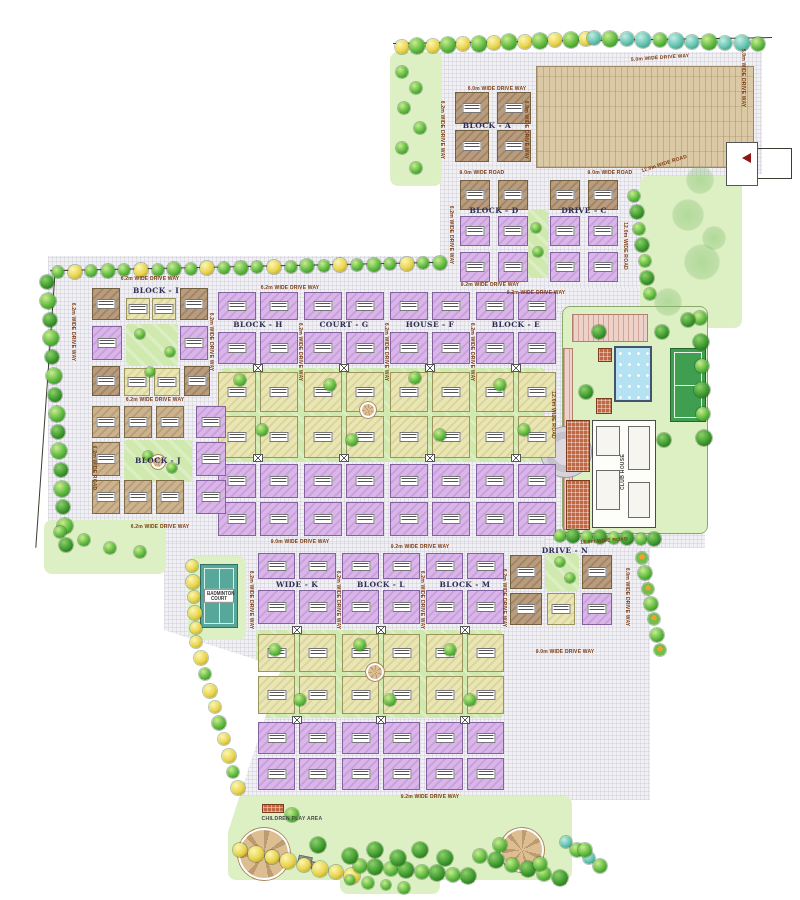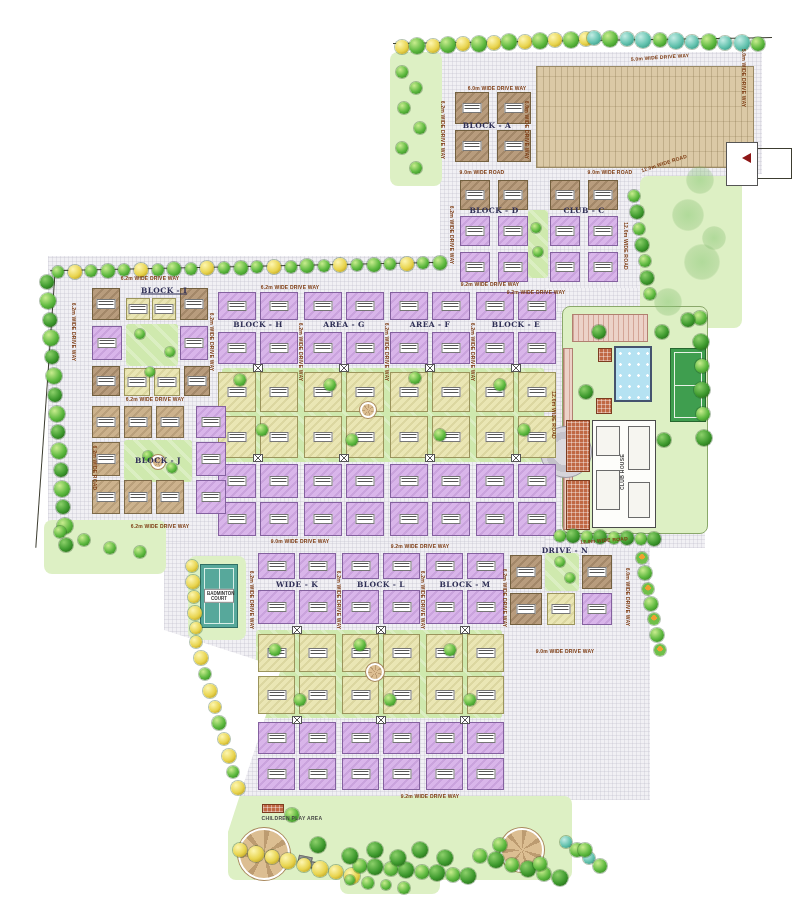--- a/index.html
+++ b/index.html
@@ -735,25 +735,25 @@
     <div class="abs lbl-road" style="left: 604px; top: 540px; transform: translate(-50%, -50%) rotate(-4deg);">12.0m WIDE ROAD</div>
     <div class="abs lbl-road" style="left: 252px; top: 600px; transform: translate(-50%, -50%) rotate(90deg);">6.2m WIDE DRIVE WAY</div>
     <div class="abs lbl-road" style="left: 339px; top: 600px; transform: translate(-50%, -50%) rotate(90deg);">6.2m WIDE DRIVE WAY</div>
     <div class="abs lbl-road" style="left: 423px; top: 600px; transform: translate(-50%, -50%) rotate(90deg);">6.2m WIDE DRIVE WAY</div>
     <div class="abs lbl-road" style="left: 505px; top: 598px; transform: translate(-50%, -50%) rotate(90deg);">6.2m WIDE DRIVE WAY</div>
     <div class="abs lbl-road" style="left: 628px; top: 597px; transform: translate(-50%, -50%) rotate(90deg);">6.0m WIDE DRIVE WAY</div>
     <div class="abs lbl-road" style="left: 565px; top: 651px; transform: translate(-50%, -50%);">9.0m WIDE DRIVE WAY</div>
     <div class="abs lbl-road" style="left: 430px; top: 796px; transform: translate(-50%, -50%);">9.2m WIDE DRIVE WAY</div>
     <div class="abs lbl-block" style="left: 487px; top: 125px; transform: translate(-50%, -50%);">BLOCK - A</div>
     <div class="abs lbl-block" style="left: 494px; top: 210px; transform: translate(-50%, -50%);">BLOCK - D</div>
-    <div class="abs lbl-block" style="left: 584px; top: 210px; transform: translate(-50%, -50%);">CLUB - C</div>
-    <div class="abs lbl-block" style="left: 164px; top: 290px; transform: translate(-50%, -50%); text-decoration: underline;">BLOCK - I</div>
+    <div class="abs lbl-block" style="left: 584px; top: 210px; transform: translate(-50%, -50%);">DRIVE - C</div>
+    <div class="abs lbl-block" style="left: 156px; top: 290px; transform: translate(-50%, -50%);">BLOCK - I</div>
     <div class="abs lbl-block" style="left: 258px; top: 324px; transform: translate(-50%, -50%);">BLOCK - H</div>
-    <div class="abs lbl-block" style="left: 344px; top: 324px; transform: translate(-50%, -50%);">AREA - G</div>
-    <div class="abs lbl-block" style="left: 430px; top: 324px; transform: translate(-50%, -50%);">AREA - F</div>
+    <div class="abs lbl-block" style="left: 344px; top: 324px; transform: translate(-50%, -50%);">COURT - G</div>
+    <div class="abs lbl-block" style="left: 430px; top: 324px; transform: translate(-50%, -50%);">HOUSE - F</div>
     <div class="abs lbl-block" style="left: 516px; top: 324px; transform: translate(-50%, -50%);">BLOCK - E</div>
     <div class="abs lbl-block" style="left: 158px; top: 412px; transform: translate(-50%, -50%); margin-top: 48px;">BLOCK - J</div>
     <div class="abs lbl-block" style="left: 297px; top: 584px; transform: translate(-50%, -50%);">WIDE - K</div>
     <div class="abs lbl-block" style="left: 381px; top: 584px; transform: translate(-50%, -50%);">BLOCK - L</div>
     <div class="abs lbl-block" style="left: 465px; top: 584px; transform: translate(-50%, -50%);">BLOCK - M</div>
     <div class="abs lbl-block" style="left: 565px; top: 550px; transform: translate(-50%, -50%);">DRIVE - N</div>
     <div class="abs lbl-amenity" style="left: 622px; top: 472px; transform: translate(-50%, -50%) rotate(-90deg);">CLUB HOUSE</div>
     <div class="abs lbl-chipbox" style="left: 219px; top: 596px; transform: translate(-50%, -50%); width: 30px;">BADMINTON COURT</div>
     <div class="abs lbl-amenity" style="left: 292px; top: 818px; transform: translate(-50%, -50%);">CHILDREN PLAY AREA</div>
   </div>

